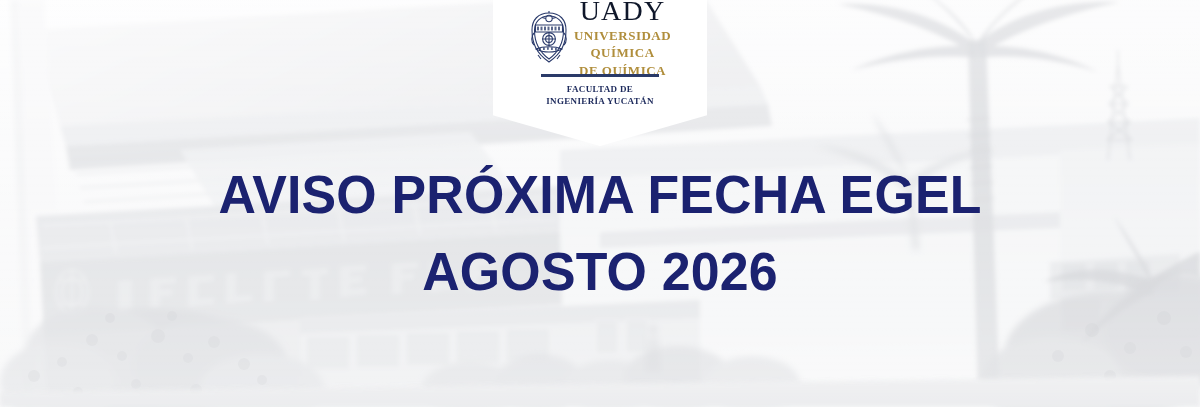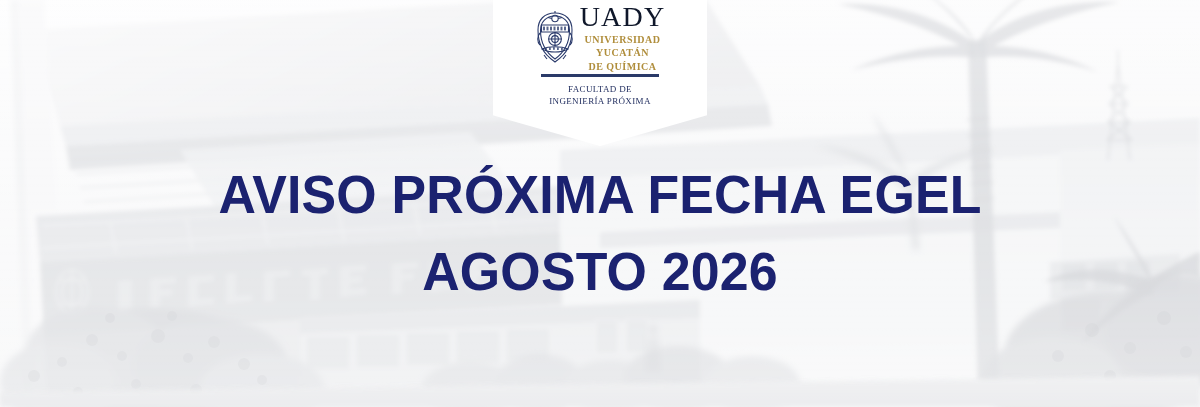--- a/index.html
+++ b/index.html
@@ -99,38 +99,38 @@
   .uady {
     font-family: "Liberation Serif", serif;
     font-size: 28px;
     font-weight: 400;
     letter-spacing: 1.2px;
     color: #0f172a;
     line-height: 1;
   }
   .uady-sub {
     font-family: "Liberation Serif", serif;
-    font-size: 10px;
+    font-size: 13px;
     font-weight: 700;
     color: #b08e3c;
     letter-spacing: 0.5px;
     line-height: 1.32;
     text-align: center;
     margin-top: 2px;
   }
   .divider {
     width: 118px;
     height: 3px;
     background: #2a3a68;
     margin-top: 7px;
   }
   .faculty {
     font-family: "Liberation Serif", serif;
     font-size: 9px;
-    font-weight: 400;
+    font-weight: 700;
     color: #1d2a5c;
     letter-spacing: 0.35px;
     line-height: 1.38;
     text-align: center;
     margin-top: 6px;
   }
 
   
   .headline {
     position: absolute;
@@ -460,31 +460,31 @@
               <rect x="22" y="36.4" width="1.8" height="2.6"></rect>
               <rect x="26" y="37" width="1.8" height="2.6"></rect>
             </g>
           </svg>
         </span>
 
         <span class="wordmark">
           <span class="uady">UADY</span>
           <span class="uady-sub">
             <span>UNIVERSIDAD</span><br>
-            <span>YUCATÁN</span><br>
+            <span>QUÍMICA</span><br>
             <span>DE QUÍMICA</span>
           </span>
         </span>
       </div>
 
       <div class="divider"></div>
 
       <div class="faculty">
         <span>FACULTAD DE</span><br>
-        <span>INGENIERÍA PRÓXIMA</span>
+        <span>INGENIERÍA YUCATÁN</span>
       </div>
     </div>
   </div>
 
   <div class="headline">
     <div class="headline-line l1">AVISO PRÓXIMA FECHA EGEL</div>
     <div class="headline-line l2">AGOSTO 2026</div>
   </div>
 
 </div>

